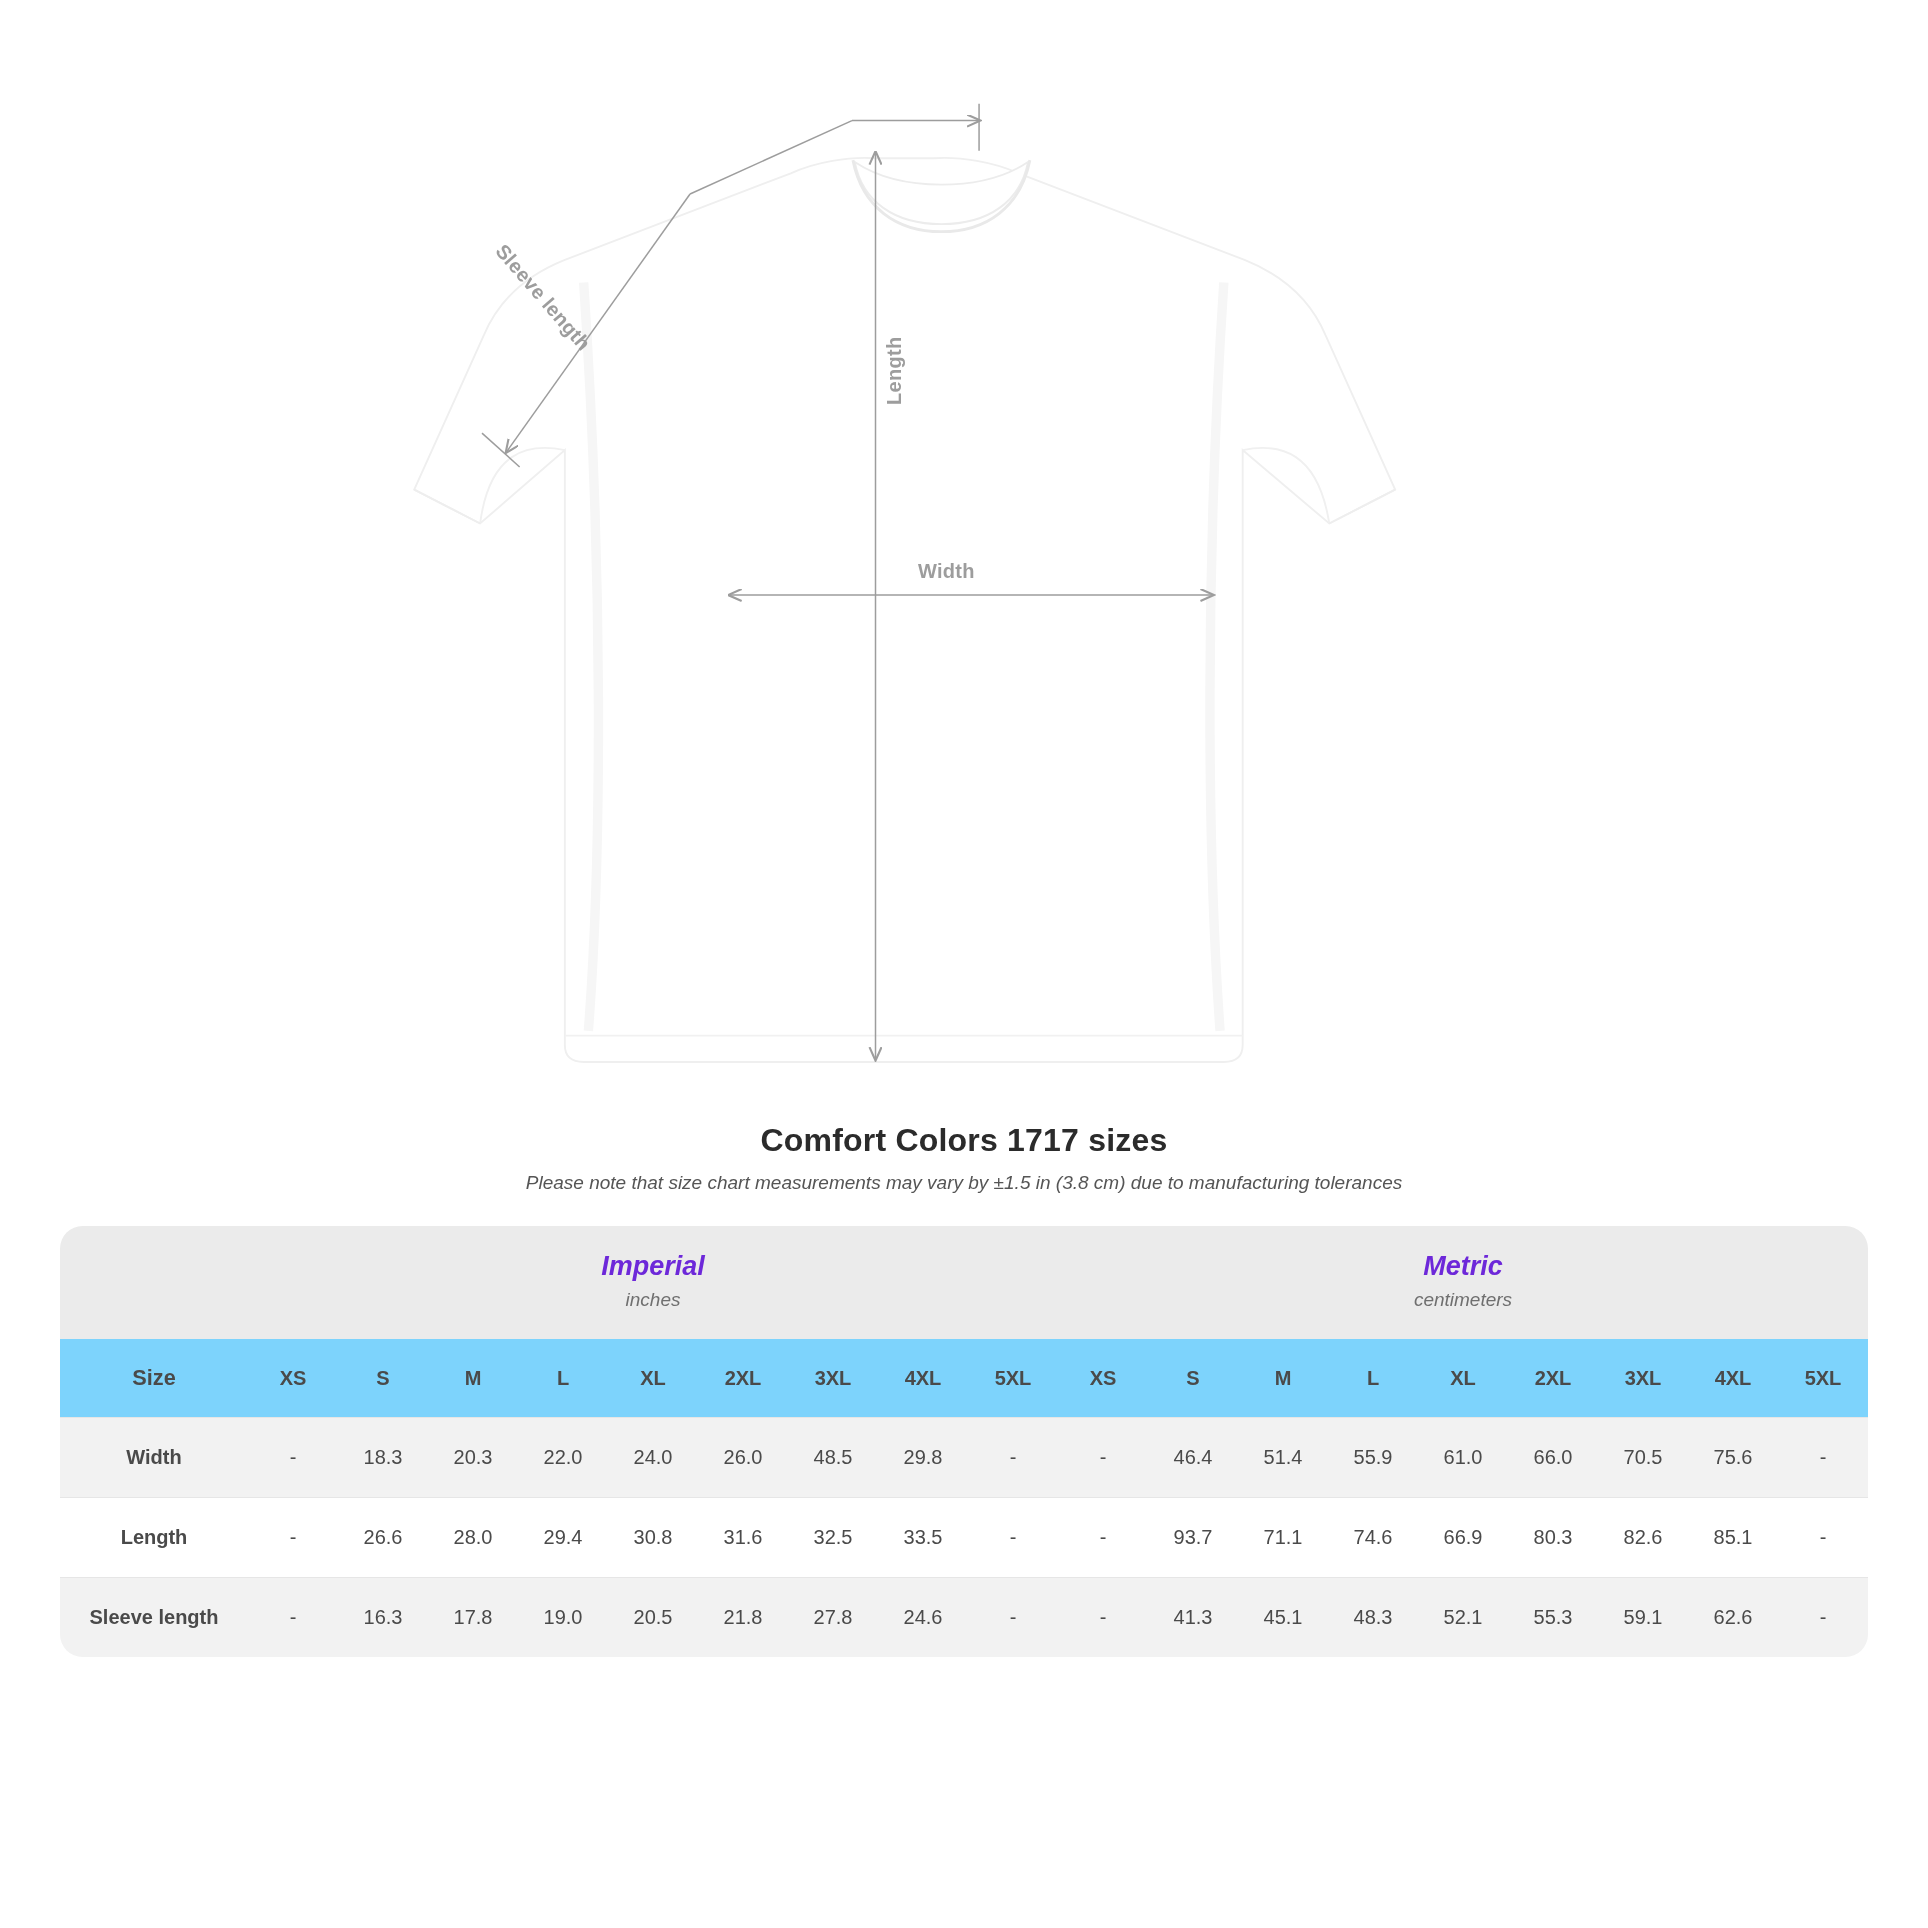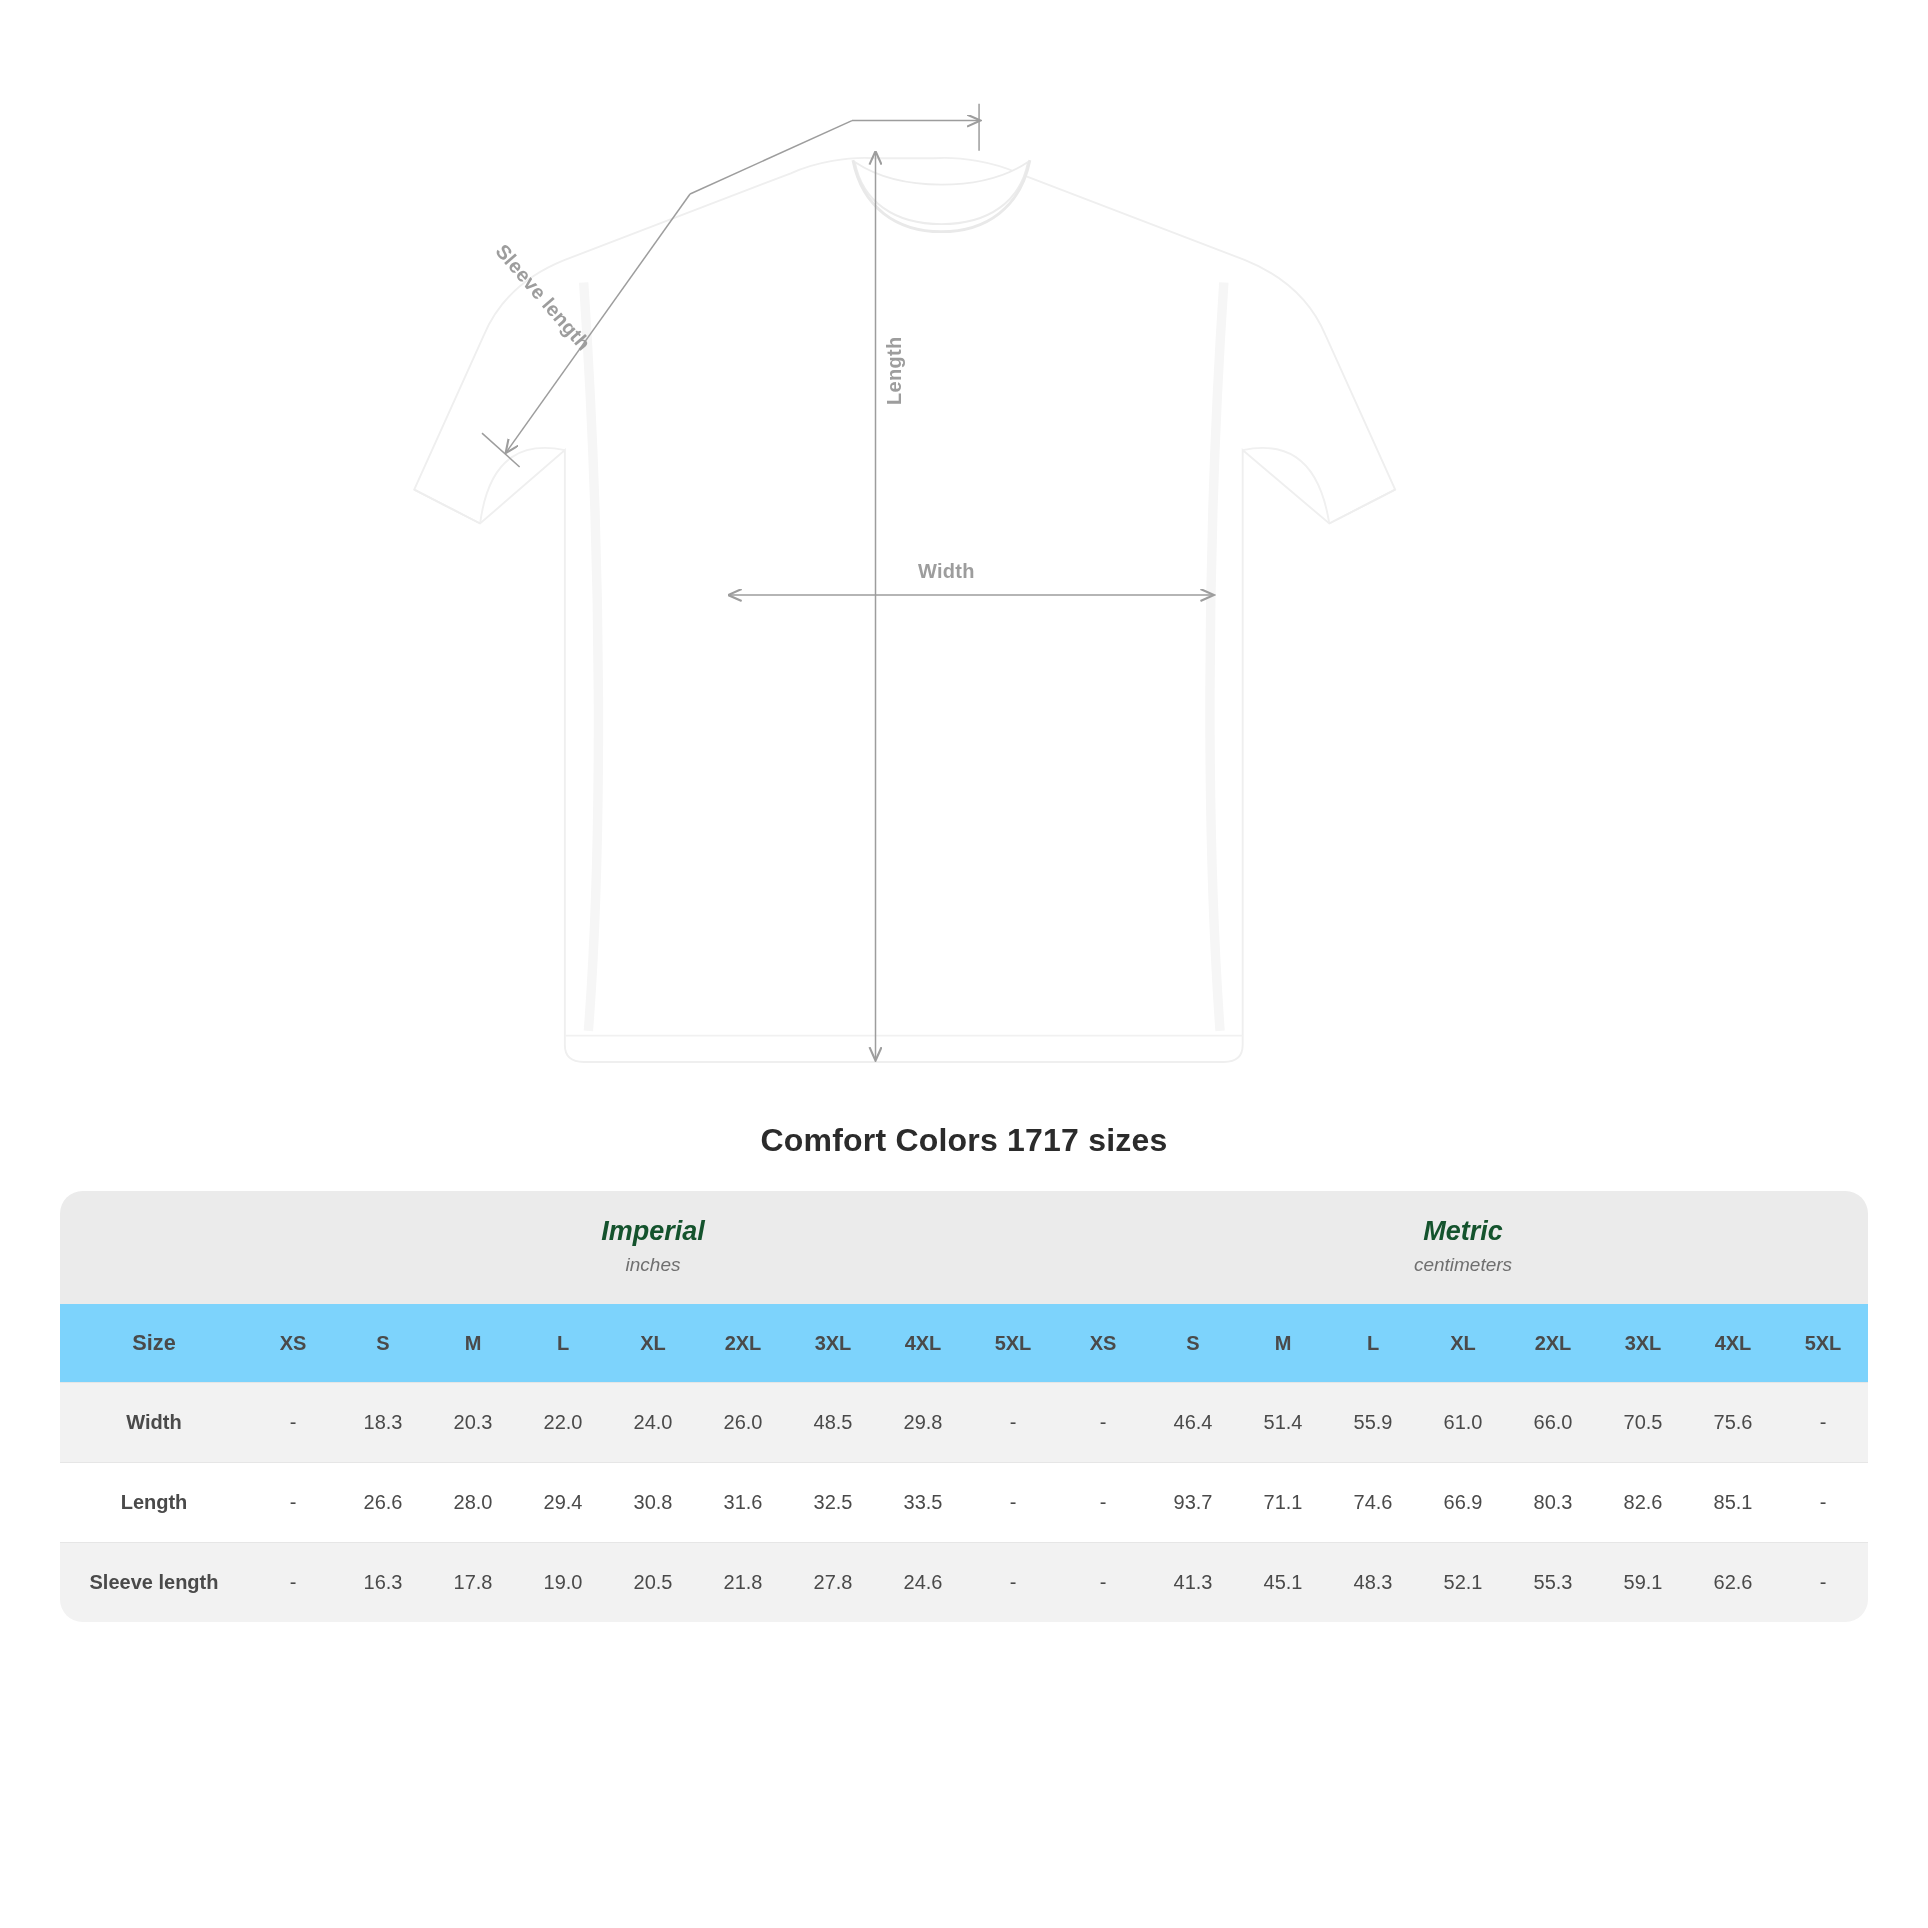--- a/index.html
+++ b/index.html
@@ -92,21 +92,21 @@
     border: none;
   }
   .unit-row td {
     background: #ebebeb;
     padding: 24.5px 0 28px 0;
   }
   .unit-name {
     font-size: 27px;
     font-weight: bold;
     font-style: italic;
-    color: #14532d;
+    color: #6d28d9;
   }
   .unit-sub {
     font-size: 19px;
     font-style: italic;
     color: #6f6f6f;
     margin-top: 7.5px;
   }
   .head-row td {
     background: #7dd3fc;
     padding: 26px 0;
@@ -205,20 +205,21 @@
       </g>
     </svg>
 
     <div class="dim-label width-label">Width</div>
     <div class="dim-label length-label">Length</div>
     <div class="dim-label sleeve-label">Sleeve length</div>
   </div>
 
   <div class="title-block">
     <div class="chart-title">Comfort Colors 1717 sizes</div>
+    <div class="chart-note">Please note that size chart measurements may vary by ±1.5 in (3.8 cm) due to manufacturing tolerances</div>
   </div>
 
   <div class="table-wrap">
     <table class="size-table">
       <colgroup>
         <col class="c-label">
       </colgroup>
       <thead>
         <tr class="unit-row">
           <td></td>

